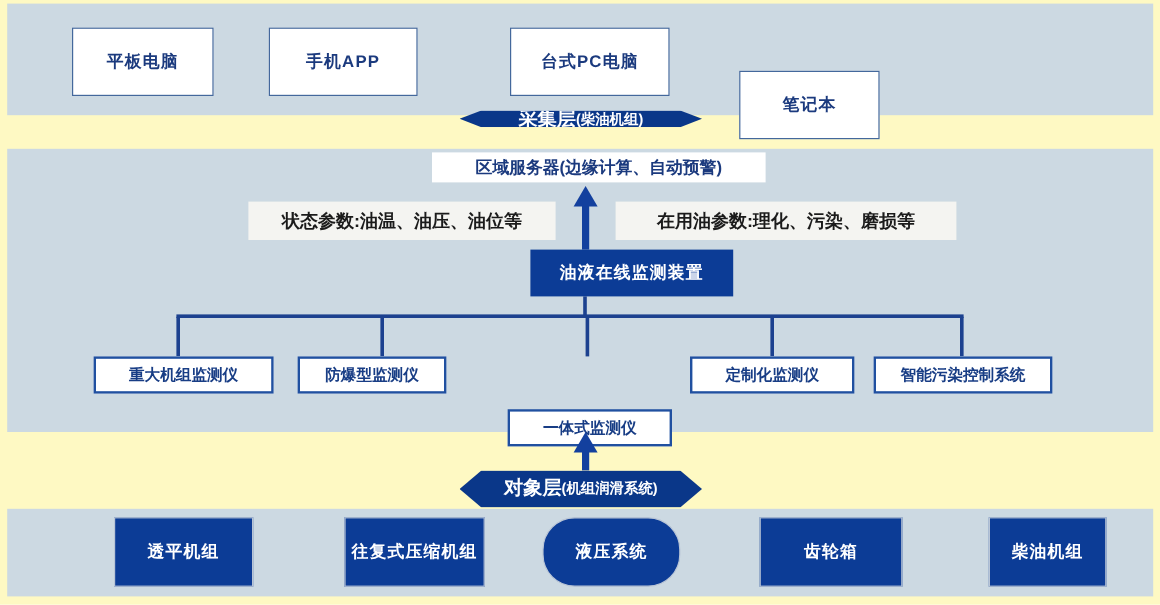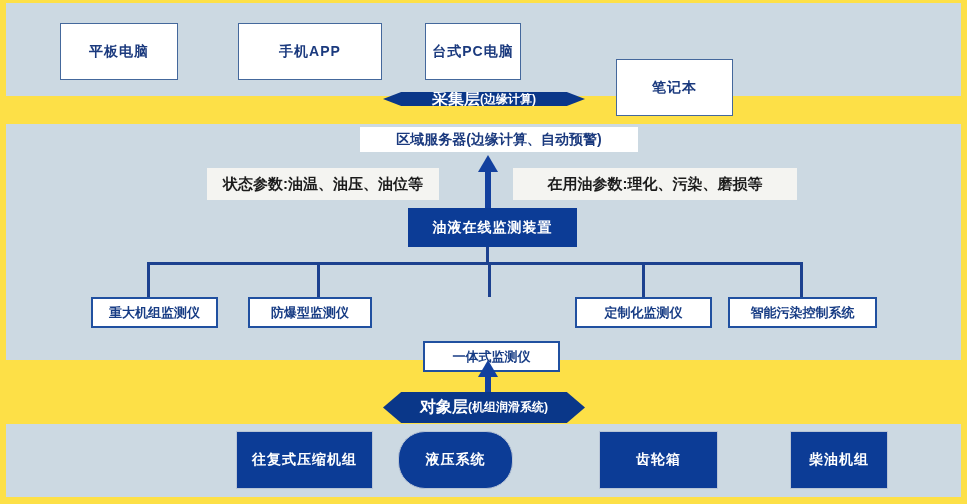--- a/index.html
+++ b/index.html
@@ -3,21 +3,21 @@
 <meta charset="utf-8">
 <style>
   html,body{margin:0;padding:0;}
   body{
     font-family:"Liberation Sans","DejaVu Sans",sans-serif;
     background:#ffffff;
   }
   #canvas{
     position:relative;
     width:967px;height:504px;
-    background:#fde047;
+    background:#fef9c3;
     overflow:hidden;
   }
   .band{
     position:absolute;left:6px;width:955px;
     background:#ccd9e2;
   }
   .band-top{top:3px;height:93px;}
   .band-middle{top:124px;height:236px;}
   .band-bottom{top:424px;height:73px;}
 
@@ -26,22 +26,22 @@
     background:#ffffff;
     border:1.5px solid #44689c;
     display:flex;align-items:center;justify-content:center;
     color:#1b3a7e;font-weight:bold;font-size:14px;
     box-sizing:border-box;
     letter-spacing:1px;
   }
   
   .tb{top:23px;height:57px;}
   .tb1{left:60px;width:118px;}
-  .tb2{left:238px;width:144px;}
-  .tb3{left:425px;width:96px;}
+  .tb2{left:224px;width:124px;}
+  .tb3{left:425px;width:133px;}
   .tb4{left:616px;width:117px;margin-top:36px;}
   .tb5{left:790px;width:118px;}
 
   .pill{
     position:absolute;
     background:#0a3789;
     color:#ffffff;
     display:flex;align-items:center;justify-content:center;
     clip-path:polygon(0% 50%, 9% 0%, 91% 0%, 100% 50%, 91% 100%, 9% 100%);
     white-space:nowrap;
@@ -59,50 +59,51 @@
     white-space:nowrap;
   }
 
   .param-label{
     position:absolute;top:168px;height:32px;
     background:#f4f4f1;
     display:flex;align-items:center;justify-content:center;
     color:#1b1b1b;font-weight:bold;font-size:15px;
     white-space:nowrap;
   }
-  .param-left{left:207px;width:232px;}
+  .param-left{left:207px;width:256px;}
   .param-right{left:513px;width:284px;}
 
   .dbox{
     position:absolute;
     background:#0c3c96;
     display:flex;align-items:center;justify-content:center;
     color:#ffffff;font-weight:bold;font-size:14px;
     letter-spacing:1px;
     box-sizing:border-box;
+    margin-left:34px;
   }
   .device-box{left:408px;top:208px;width:169px;height:39px;}
 
   
   .bb{top:431px;height:58px;border:1px solid #b9c5d6;}
   .bb1{left:61px;width:116px;}
-  .bb2{left:236px;width:137px;}
-  .bb3{left:398px;width:115px;border-radius:27px;}
+  .bb2{left:253px;width:117px;}
+  .bb3{left:418px;width:115px;border-radius:27px;}
   .bb4{left:599px;width:119px;}
   .bb5{left:790px;width:98px;}
 
   
   .mb{
     position:absolute;top:297px;height:31px;
     background:#ffffff;border:2px solid #2050a0;
     display:flex;align-items:center;justify-content:center;
     color:#183d85;font-weight:bold;font-size:13px;
     box-sizing:border-box;white-space:nowrap;
   }
-  .mb1{left:91px;width:127px;}
+  .mb1{left:78px;width:150px;}
   .mb2{left:248px;width:124px;}
   .mb3{left:423px;width:137px;margin-top:44px;}
   .mb4{left:575px;width:137px;}
   .mb5{left:728px;width:149px;}
 
   
   .line{position:absolute;background:#1c418f;}
   .l-stem{left:486px;top:247px;width:3px;height:17px;}
   .l-horiz{left:147px;top:262px;width:656px;height:3px;}
   .l-drop{top:264px;width:3px;height:33px;}
@@ -127,21 +128,21 @@
 <div id="canvas">
 
   <div class="band band-top"></div>
   <div class="wbox tb tb1">平板电脑</div>
   <div class="wbox tb tb2">手机APP</div>
   <div class="wbox tb tb3">台式PC电脑</div>
   <div class="wbox tb tb4">笔记本</div>
 
   <div class="pill pill-collection">
     <span class="big">采集层</span>
-      <span class="small">(边缘计算)</span>
+      <span class="small">(柴油机组)</span>
   </div>
 
   <div class="band band-middle"></div>
 
   <div class="server-box">区域服务器(边缘计算、自动预警)</div>
 
   <div class="arrow-shaft a1-shaft"></div>
   <div class="arrow-head a1-head"></div>
 
   <div class="param-label param-left">状态参数:油温、油压、油位等</div>
@@ -165,18 +166,19 @@
 
   <div class="arrow-shaft a2-shaft"></div>
   <div class="arrow-head a2-head"></div>
 
   <div class="pill pill-object">
     <span class="big">对象层 </span>
       <span class="small">(机组润滑系统)</span>
   </div>
 
   <div class="band band-bottom"></div>
+  <div class="dbox bb bb1">透平机组</div>
   <div class="dbox bb bb2">往复式压缩机组</div>
   <div class="dbox bb bb3">液压系统</div>
   <div class="dbox bb bb4">齿轮箱</div>
   <div class="dbox bb bb5">柴油机组</div>
 
 </div>
 
 </body></html>

